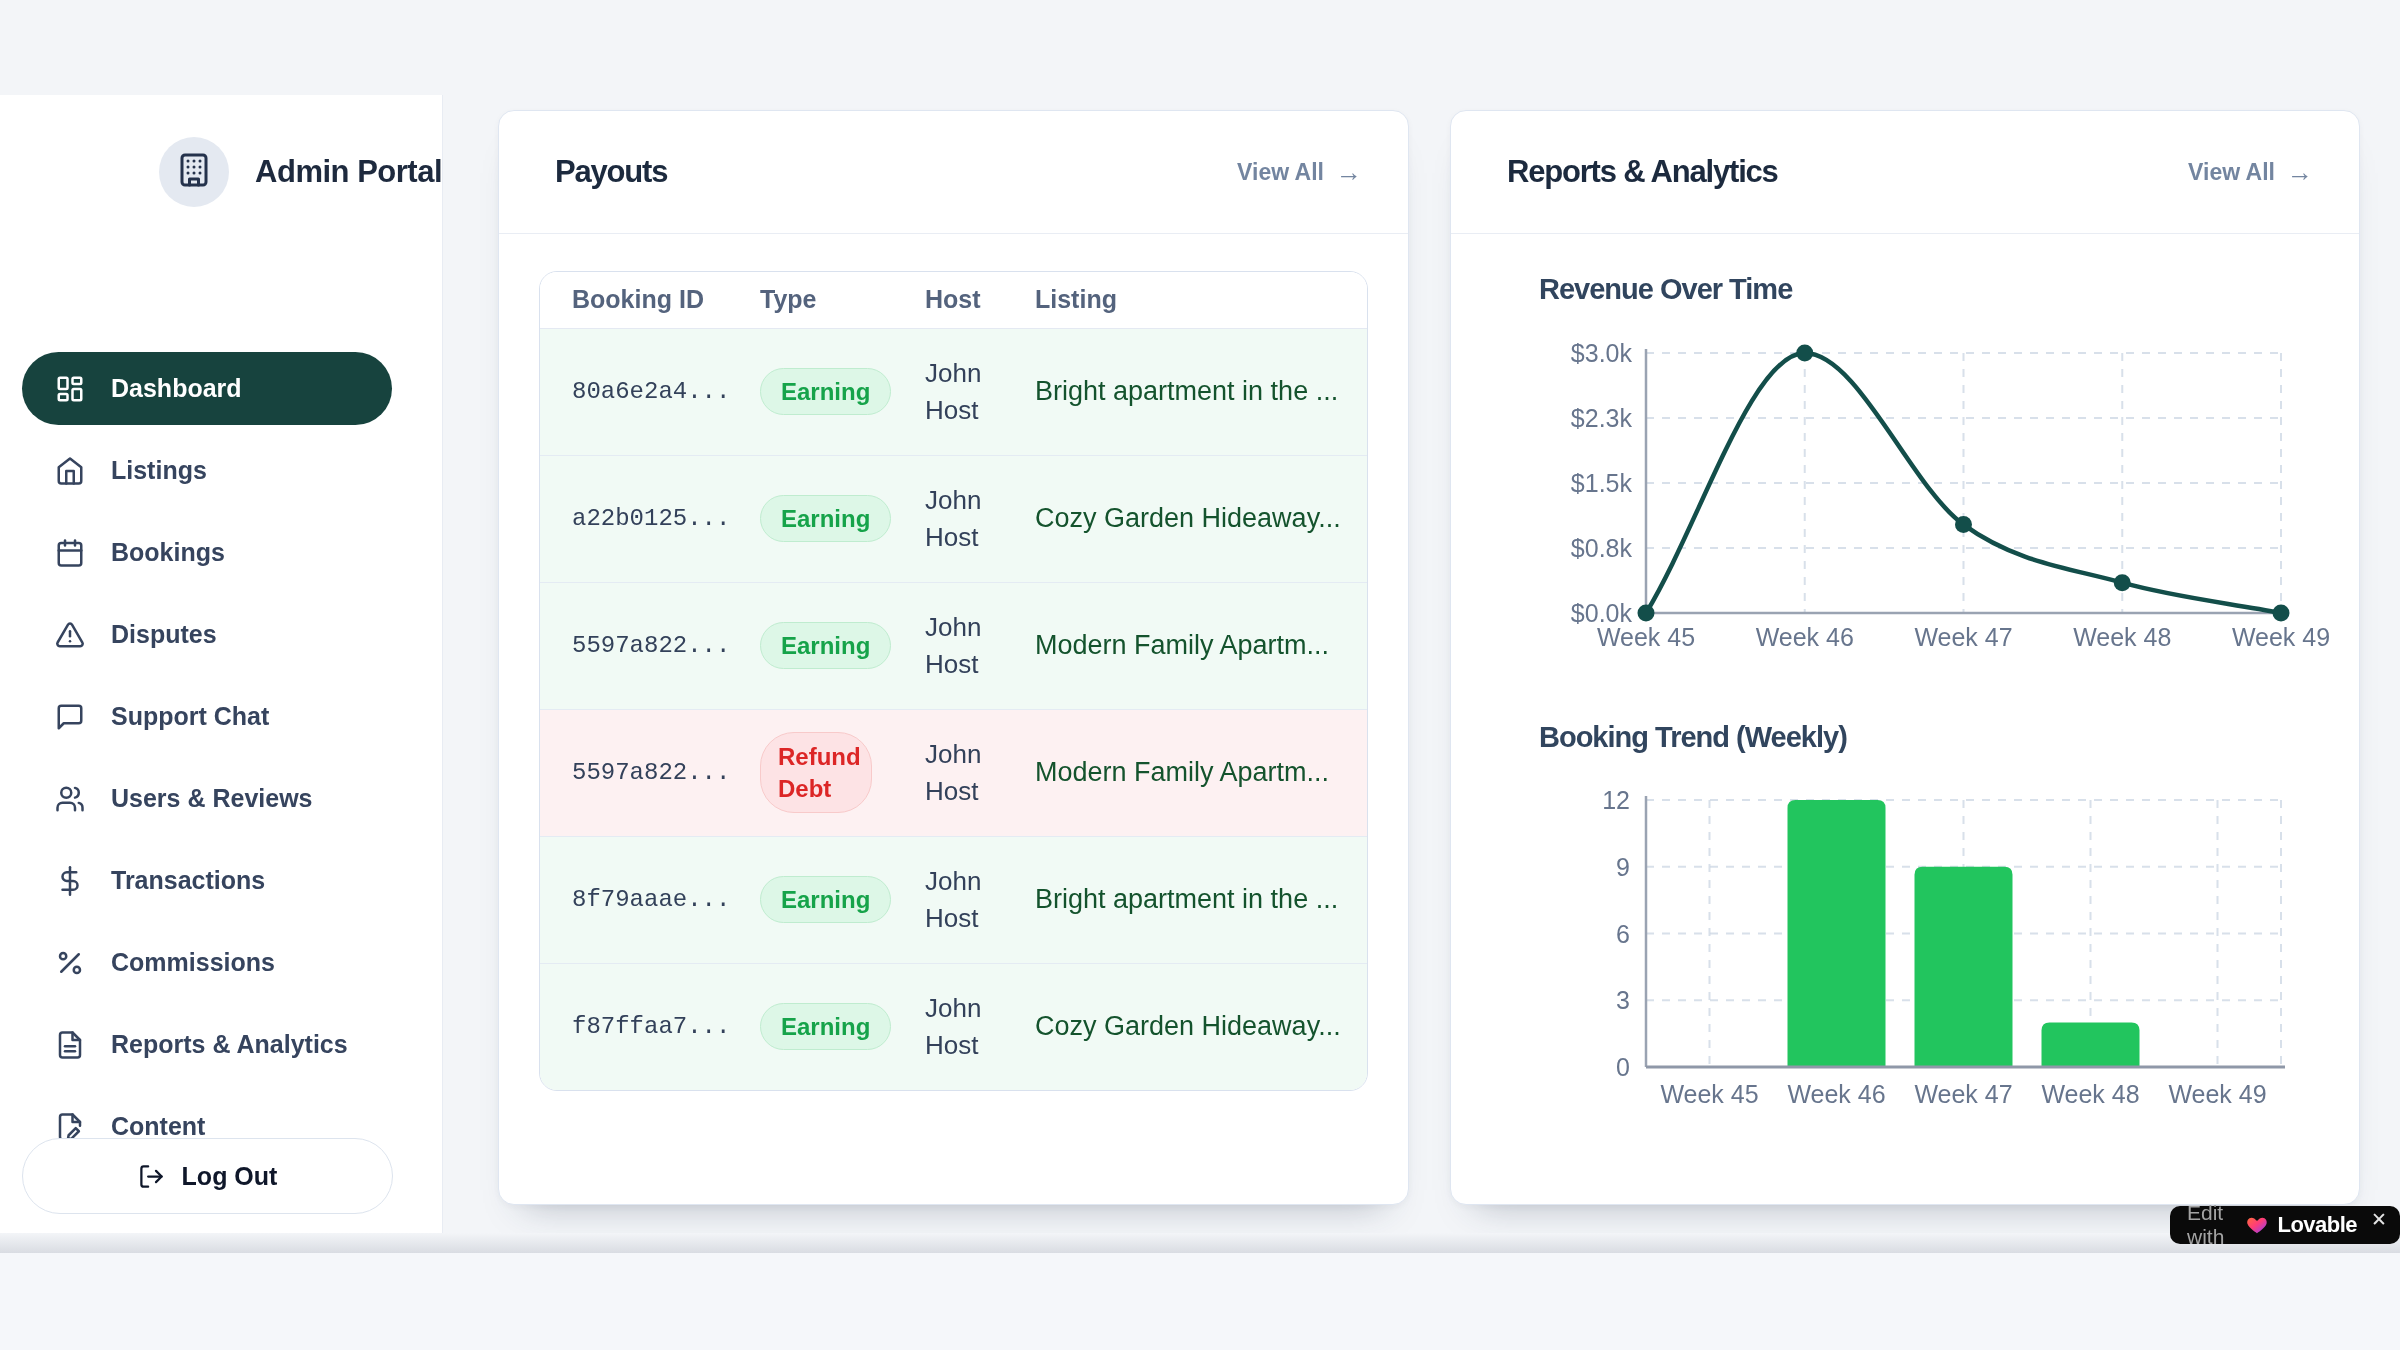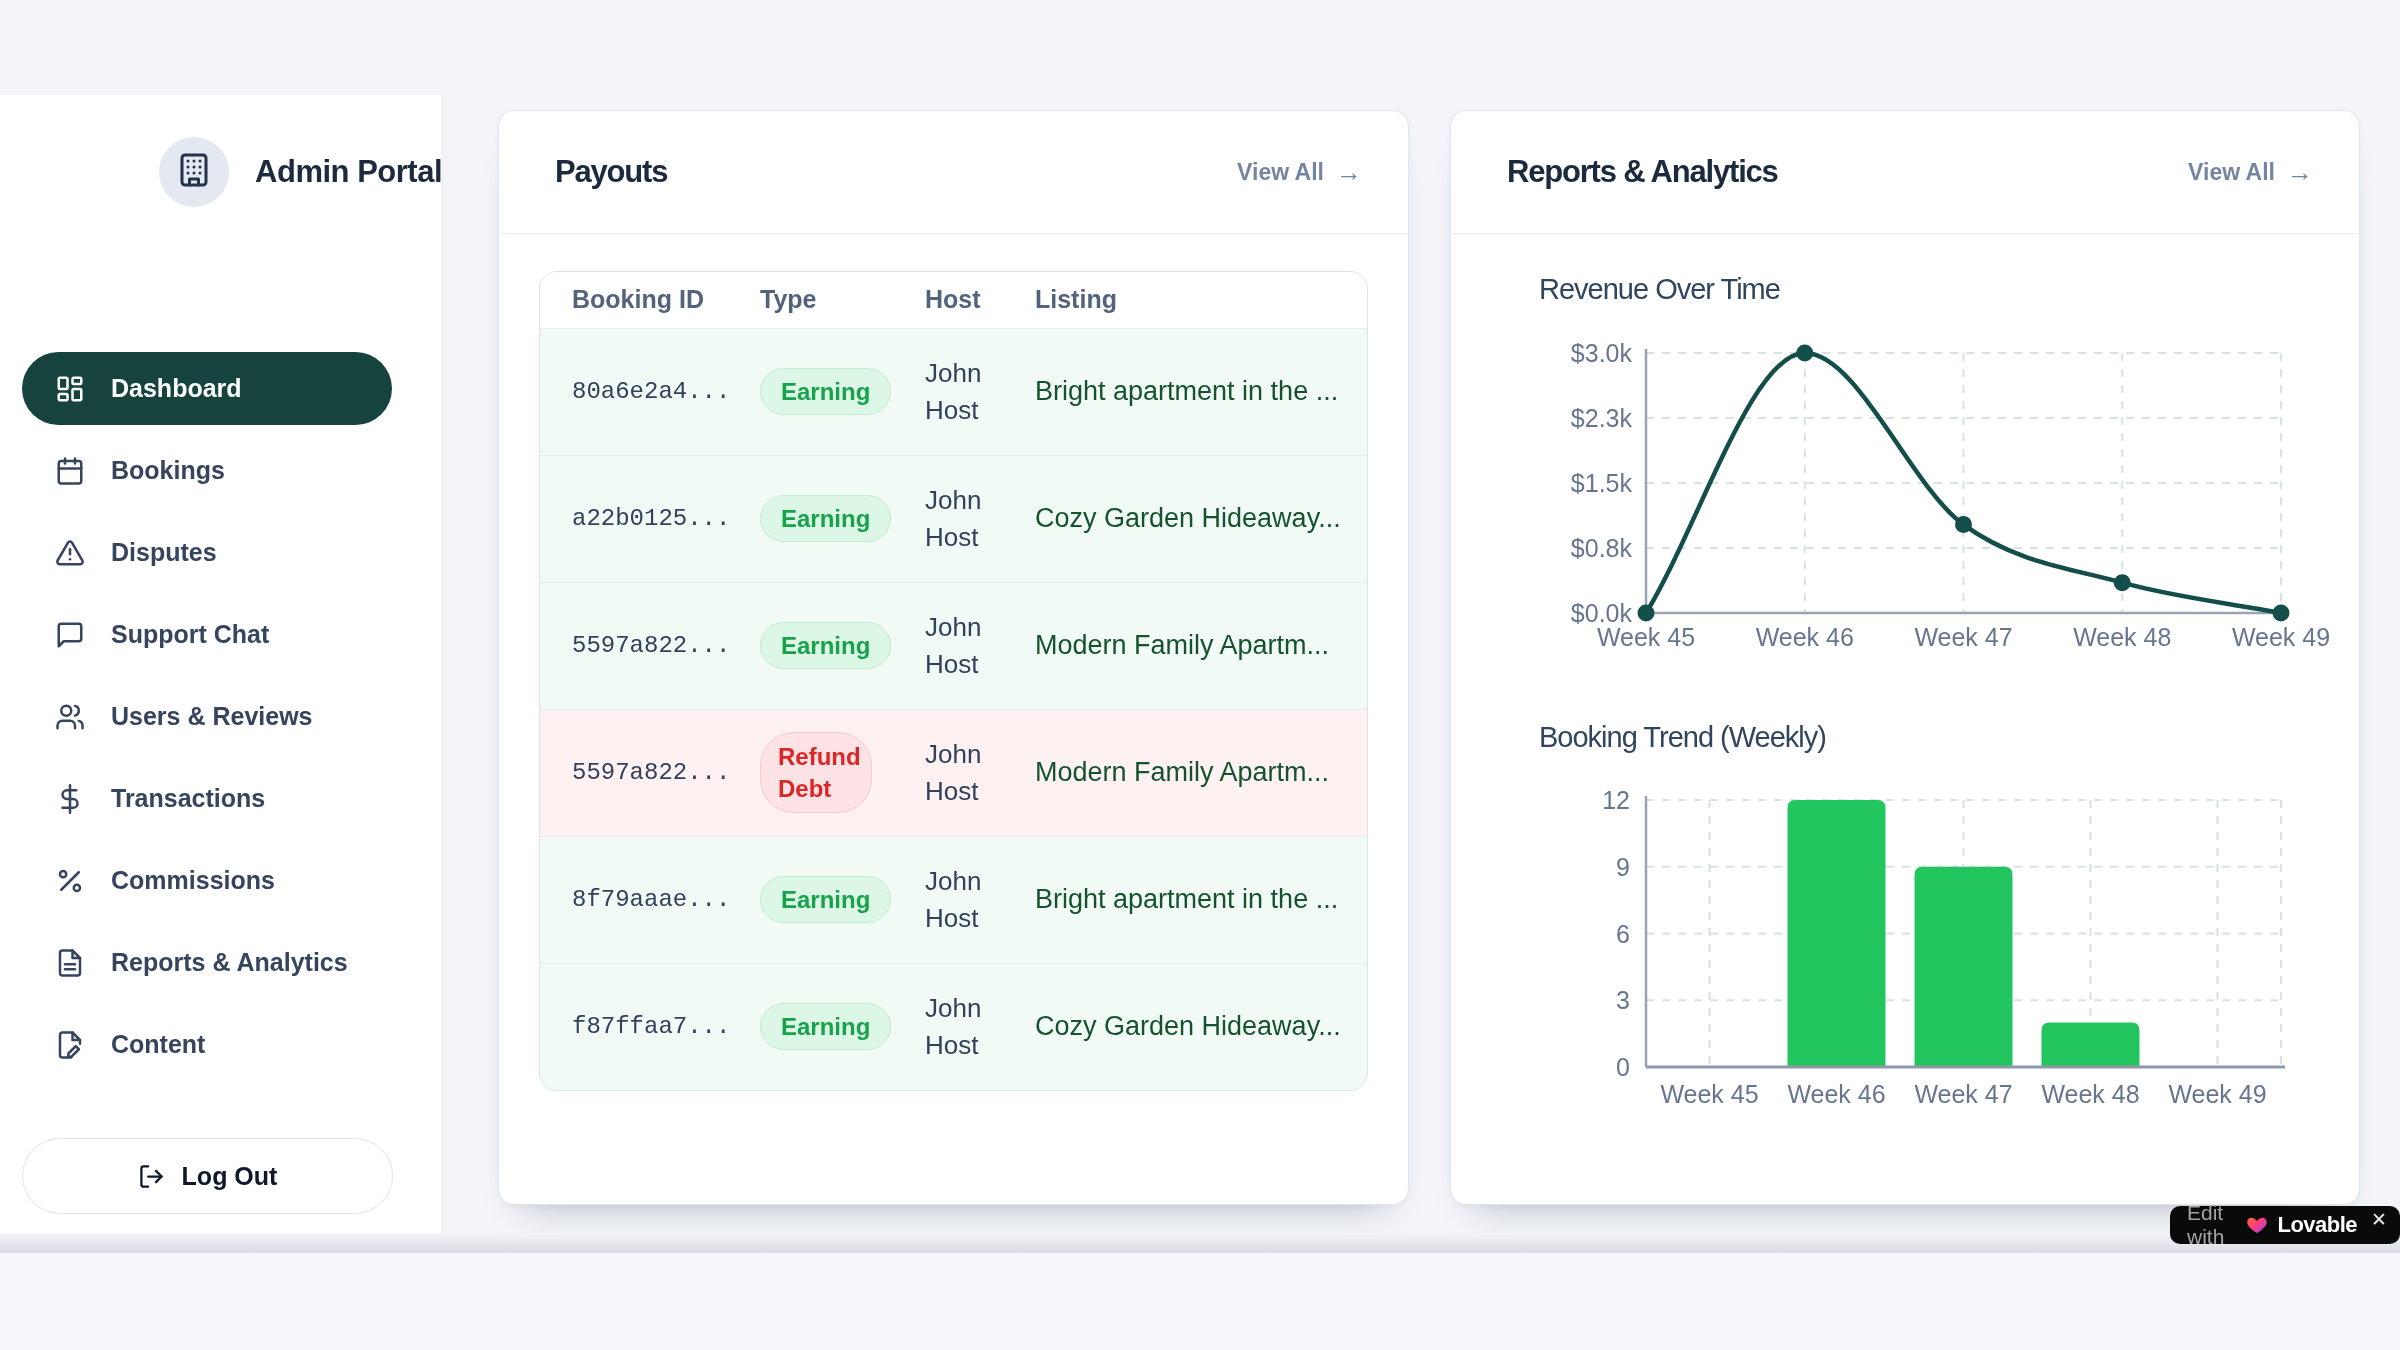--- a/index.html
+++ b/index.html
@@ -88,21 +88,21 @@
     display:inline-block;font-size:24px;font-weight:700;line-height:1.3;
     border-radius:34px;padding:7px 20px;
   }
   .badge--earning{color:var(--earning-text);background:var(--earning-bg);border:1.5px solid var(--earning-border);}
   .badge--refund{color:var(--refund-text);background:var(--refund-bg);border:1.5px solid var(--refund-border);max-width:112px;padding:8px 17px;}
   td.cell-host{font-size:26px;color:#33415a;}
   td.cell-host span{display:block;width:86px;line-height:1.4;}
   td.cell-listing{font-size:27px;color:#14532d;white-space:nowrap;overflow:hidden;}
   
   .chart-title{
-    position:absolute;left:88px;font-size:29px;font-weight:400;color:#31455e;
+    position:absolute;left:88px;font-size:29px;font-weight:700;color:#31455e;
     letter-spacing:-1px;
   }
   #revenue-title{top:162px;}
   #booking-title{top:610px;}
   svg.chart{position:absolute;left:100px;overflow:visible;}
   #line-chart{top:225px;}
   #bar-chart{top:672px;}
   svg text{font-family:"Liberation Sans",sans-serif;}
   
   .bottom-shade{position:absolute;left:0;top:1233px;width:2400px;height:20px;
@@ -137,20 +137,29 @@
       <div class="nav-item active">
         <span class="nav-ico">
           <svg viewBox="0 0 24 24" fill="none" stroke="currentColor" stroke-width="2" stroke-linecap="round" stroke-linejoin="round">
             <rect x="3" y="3" width="7" height="9" rx="1"></rect>
             <rect x="14" y="3" width="7" height="5" rx="1"></rect>
             <rect x="14" y="12" width="7" height="9" rx="1"></rect>
             <rect x="3" y="16" width="7" height="5" rx="1"></rect>
           </svg>
         </span>
         <span>Dashboard</span>
+      </div>
+      <div class="nav-item">
+        <span class="nav-ico">
+          <svg viewBox="0 0 24 24" fill="none" stroke="currentColor" stroke-width="2" stroke-linecap="round" stroke-linejoin="round">
+            <path d="m3 9 9-7 9 7v11a2 2 0 0 1-2 2H5a2 2 0 0 1-2-2z"></path>
+            <path d="M9 22V12h6v10"></path>
+          </svg>
+        </span>
+        <span>Listings</span>
       </div>
       <div class="nav-item">
         <span class="nav-ico">
           <svg viewBox="0 0 24 24" fill="none" stroke="currentColor" stroke-width="2" stroke-linecap="round" stroke-linejoin="round">
             <rect x="3" y="4" width="18" height="18" rx="2"></rect>
             <line x1="16" y1="2" x2="16" y2="6"></line>
             <line x1="8" y1="2" x2="8" y2="6"></line>
             <line x1="3" y1="10" x2="21" y2="10"></line>
           </svg>
         </span>

